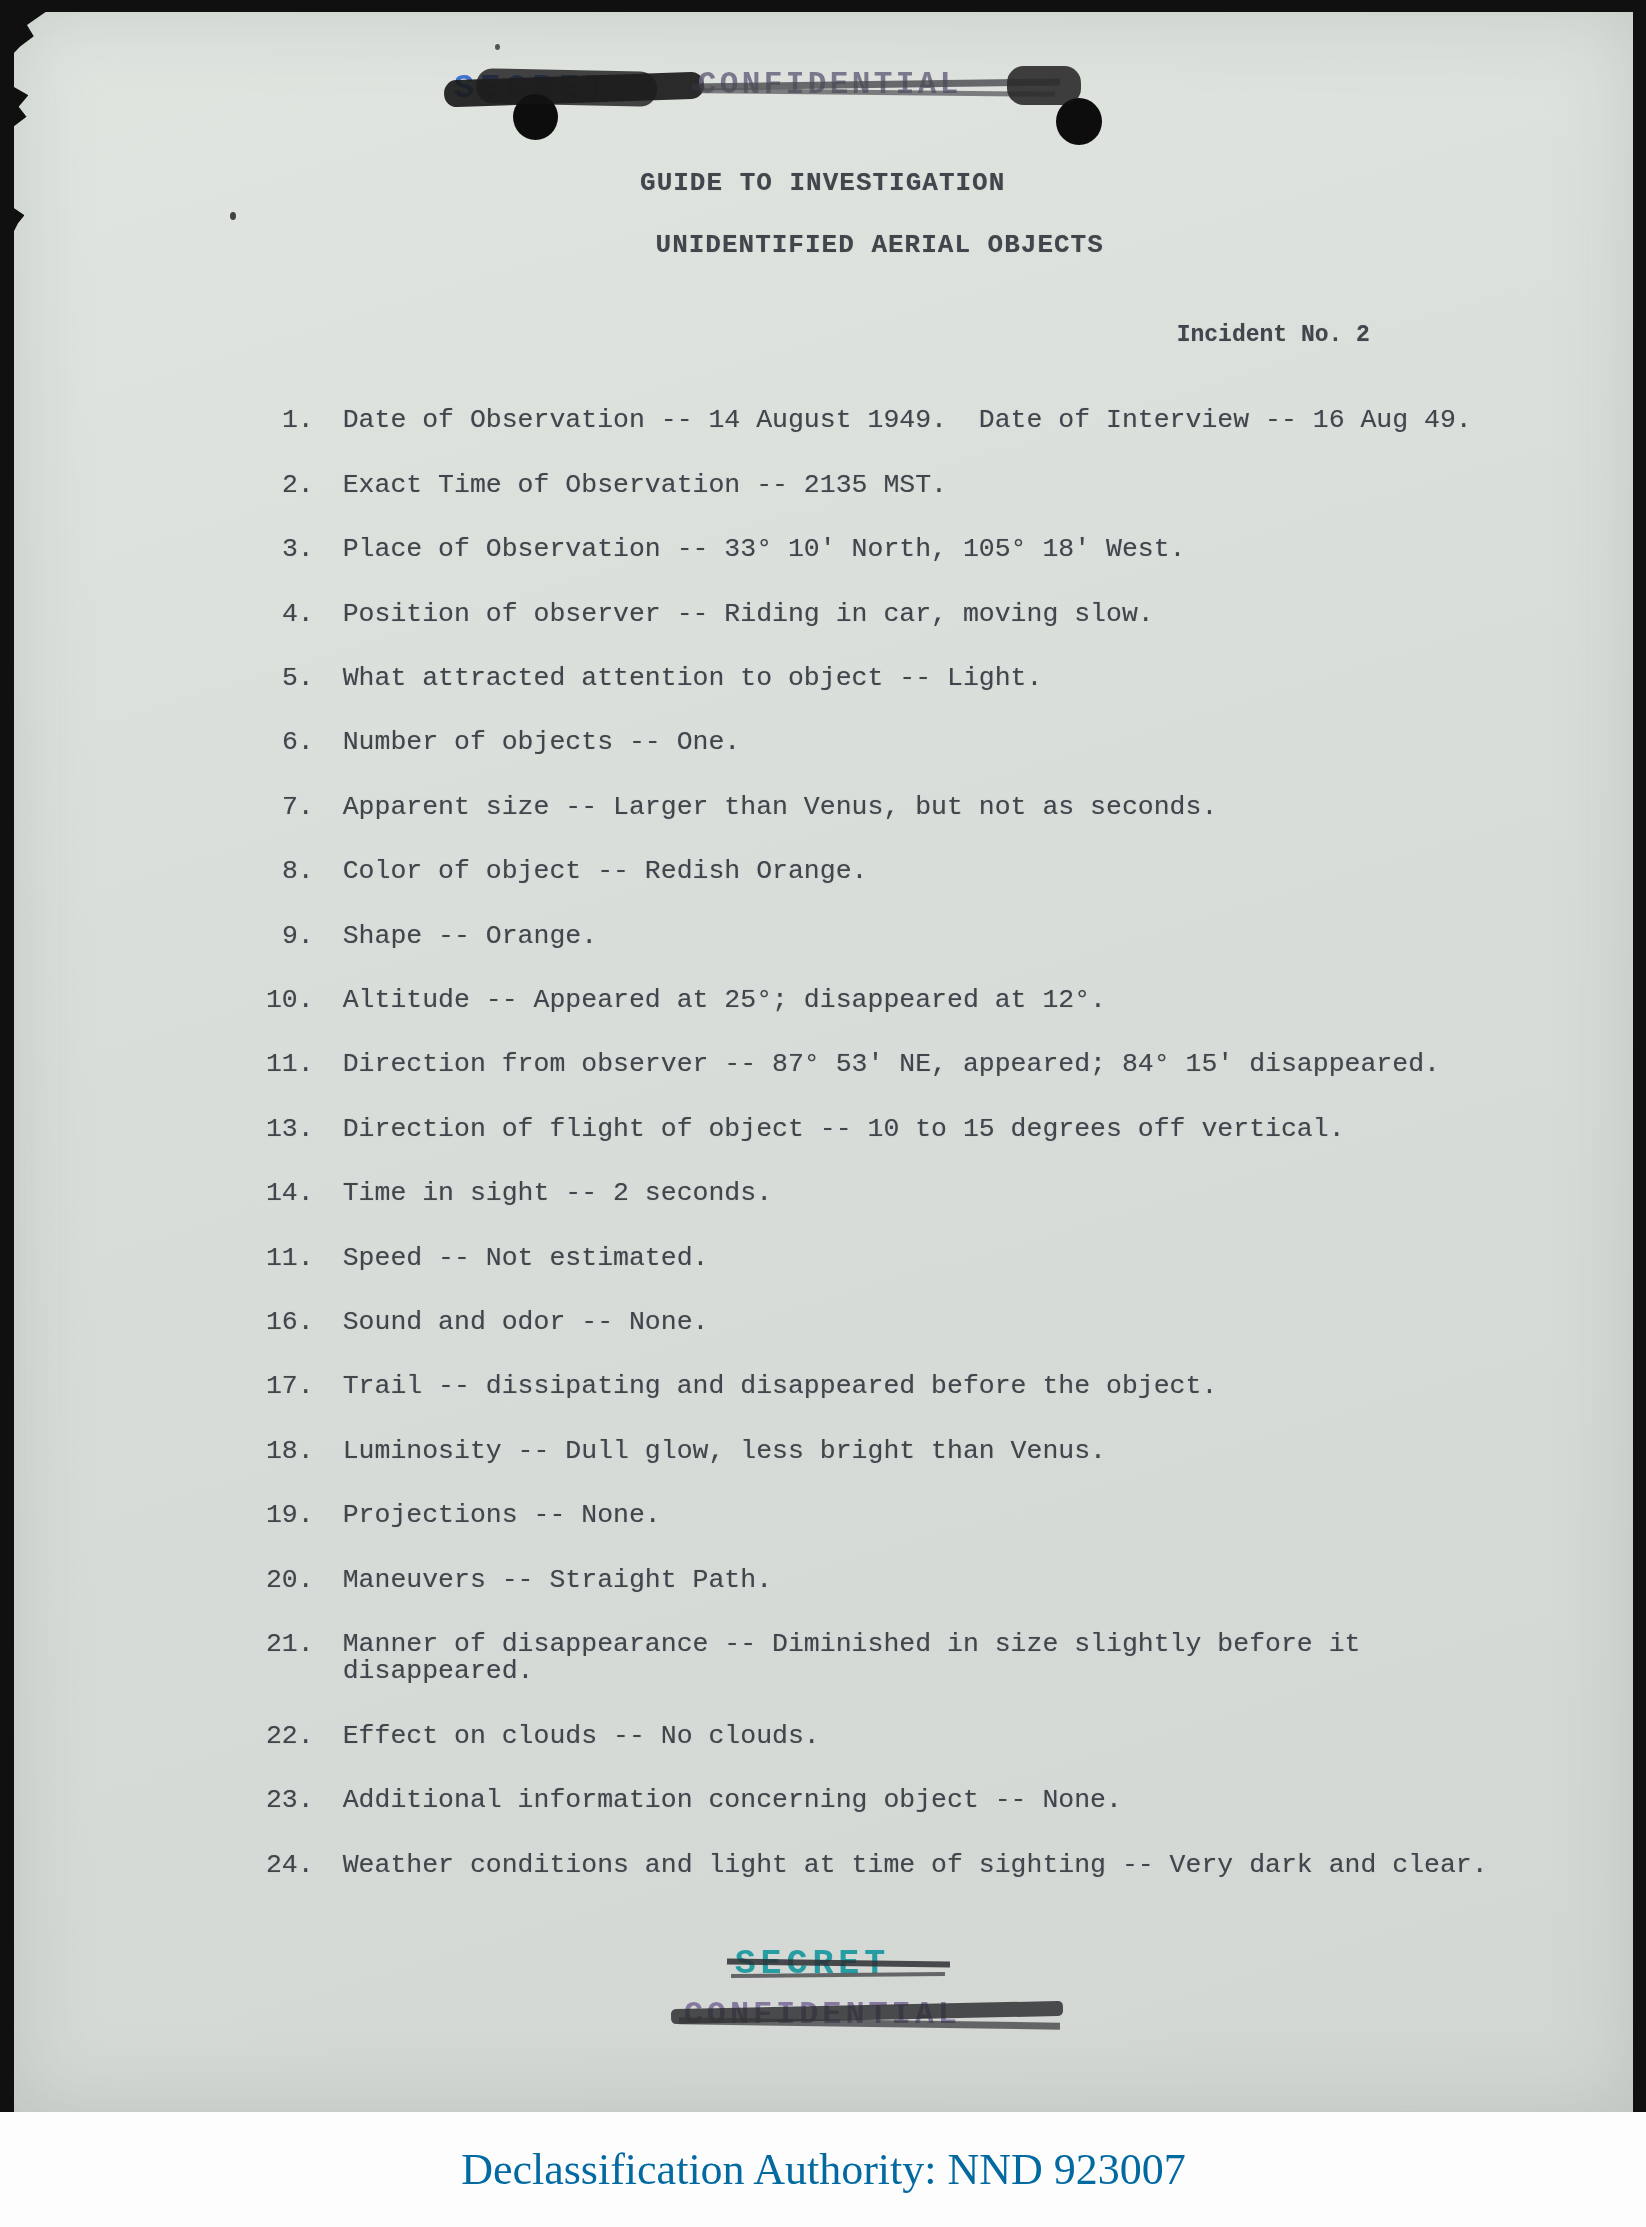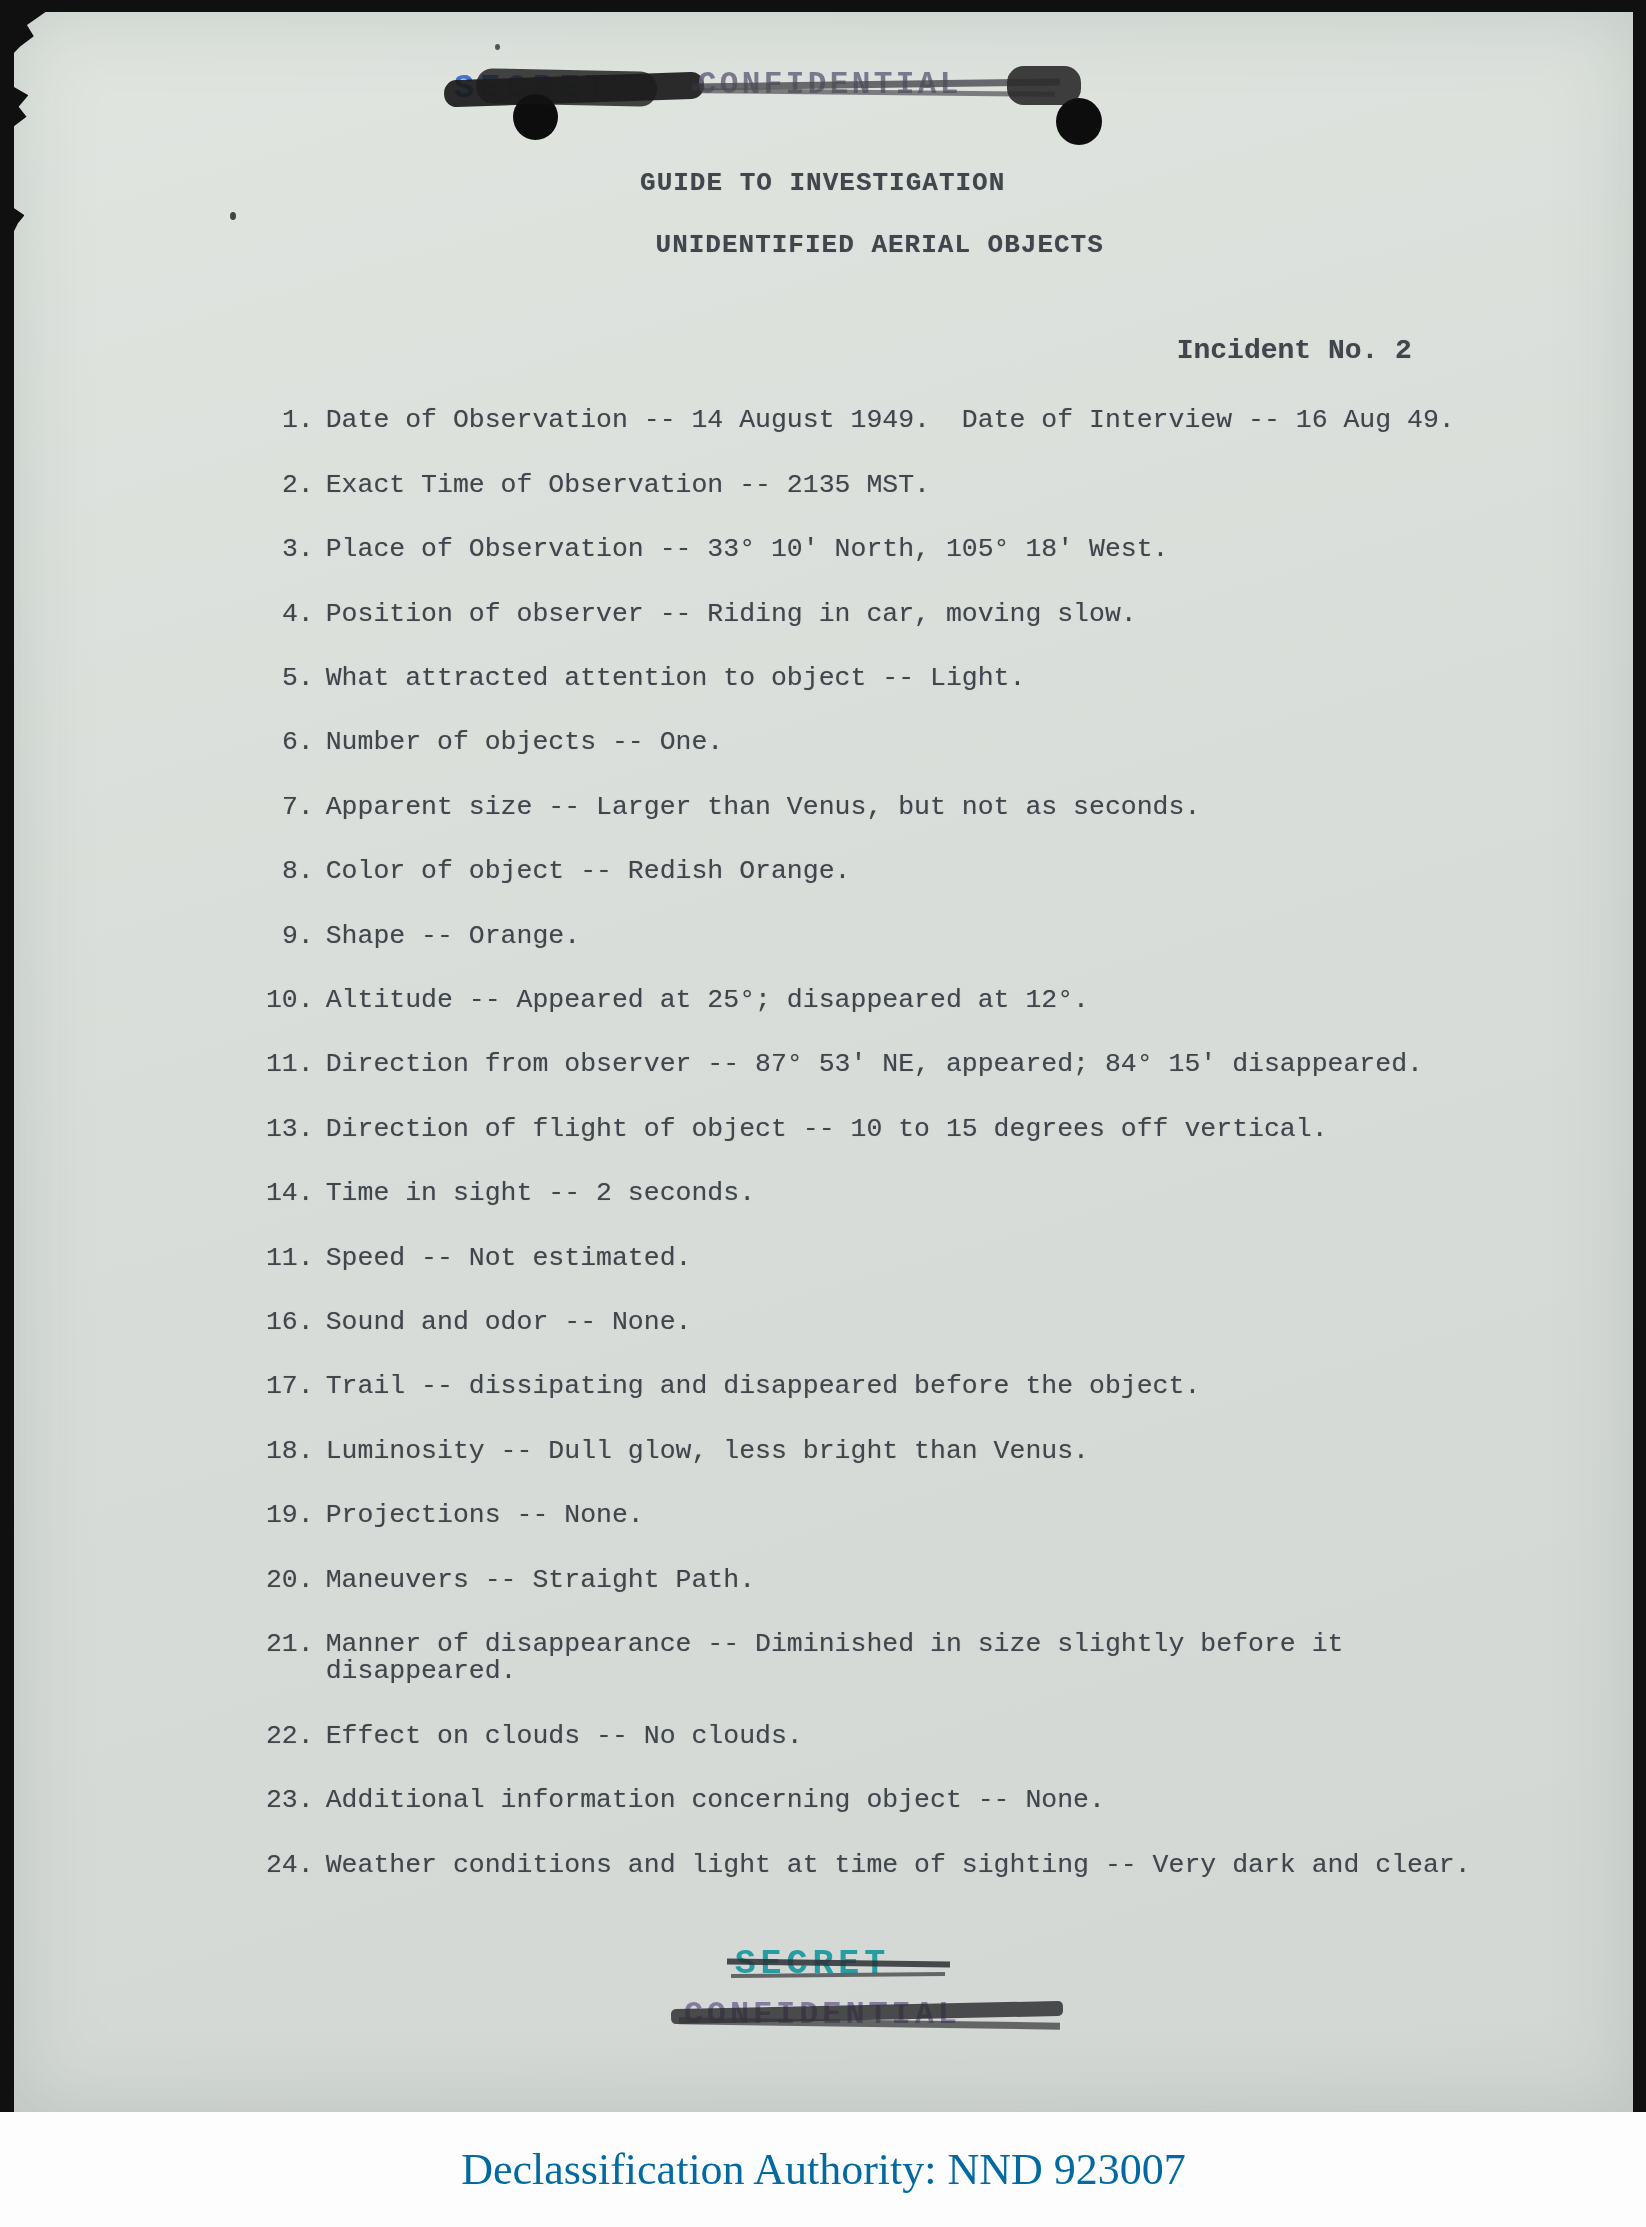--- a/index.html
+++ b/index.html
@@ -111,36 +111,36 @@
 
   .title-1 {
     position:absolute; top:156px; left:809px; transform:translateX(-50%);
     font-size:26px; font-weight:bold; letter-spacing:1px;
   }
   .title-2 {
     position:absolute; top:218px; left:866px; transform:translateX(-50%);
     font-size:26px; font-weight:bold; letter-spacing:1px;
   }
   .incident {
-    position:absolute; top:323px; left:1163px;
-    font-size:28px; font-weight:bold;
+    position:absolute; top:310px; left:1163px;
+    font-size:23px; font-weight:bold;
   }
 
   .items {
     position:absolute; left:0; top:395px; width:1619px;
     list-style:none;
   }
   .item {
     display:flex; align-items:flex-start;
     font-size:26.5px; line-height:27.4px;
     margin-bottom:37px;
   }
   .item .num { flex:none; width:300px; text-align:right; }
   .item .txt {
-    margin-left:12px; max-width:1176px;
+    margin-left:29px; max-width:1176px;
     white-space:pre-wrap;
   }
 
   
   .footer-band {
     position:absolute; left:0; top:2112px; width:1647px; height:115px;
     background:#fdfdfd;
     display:flex; align-items:center; justify-content:center;
   }
   .footer-text {

